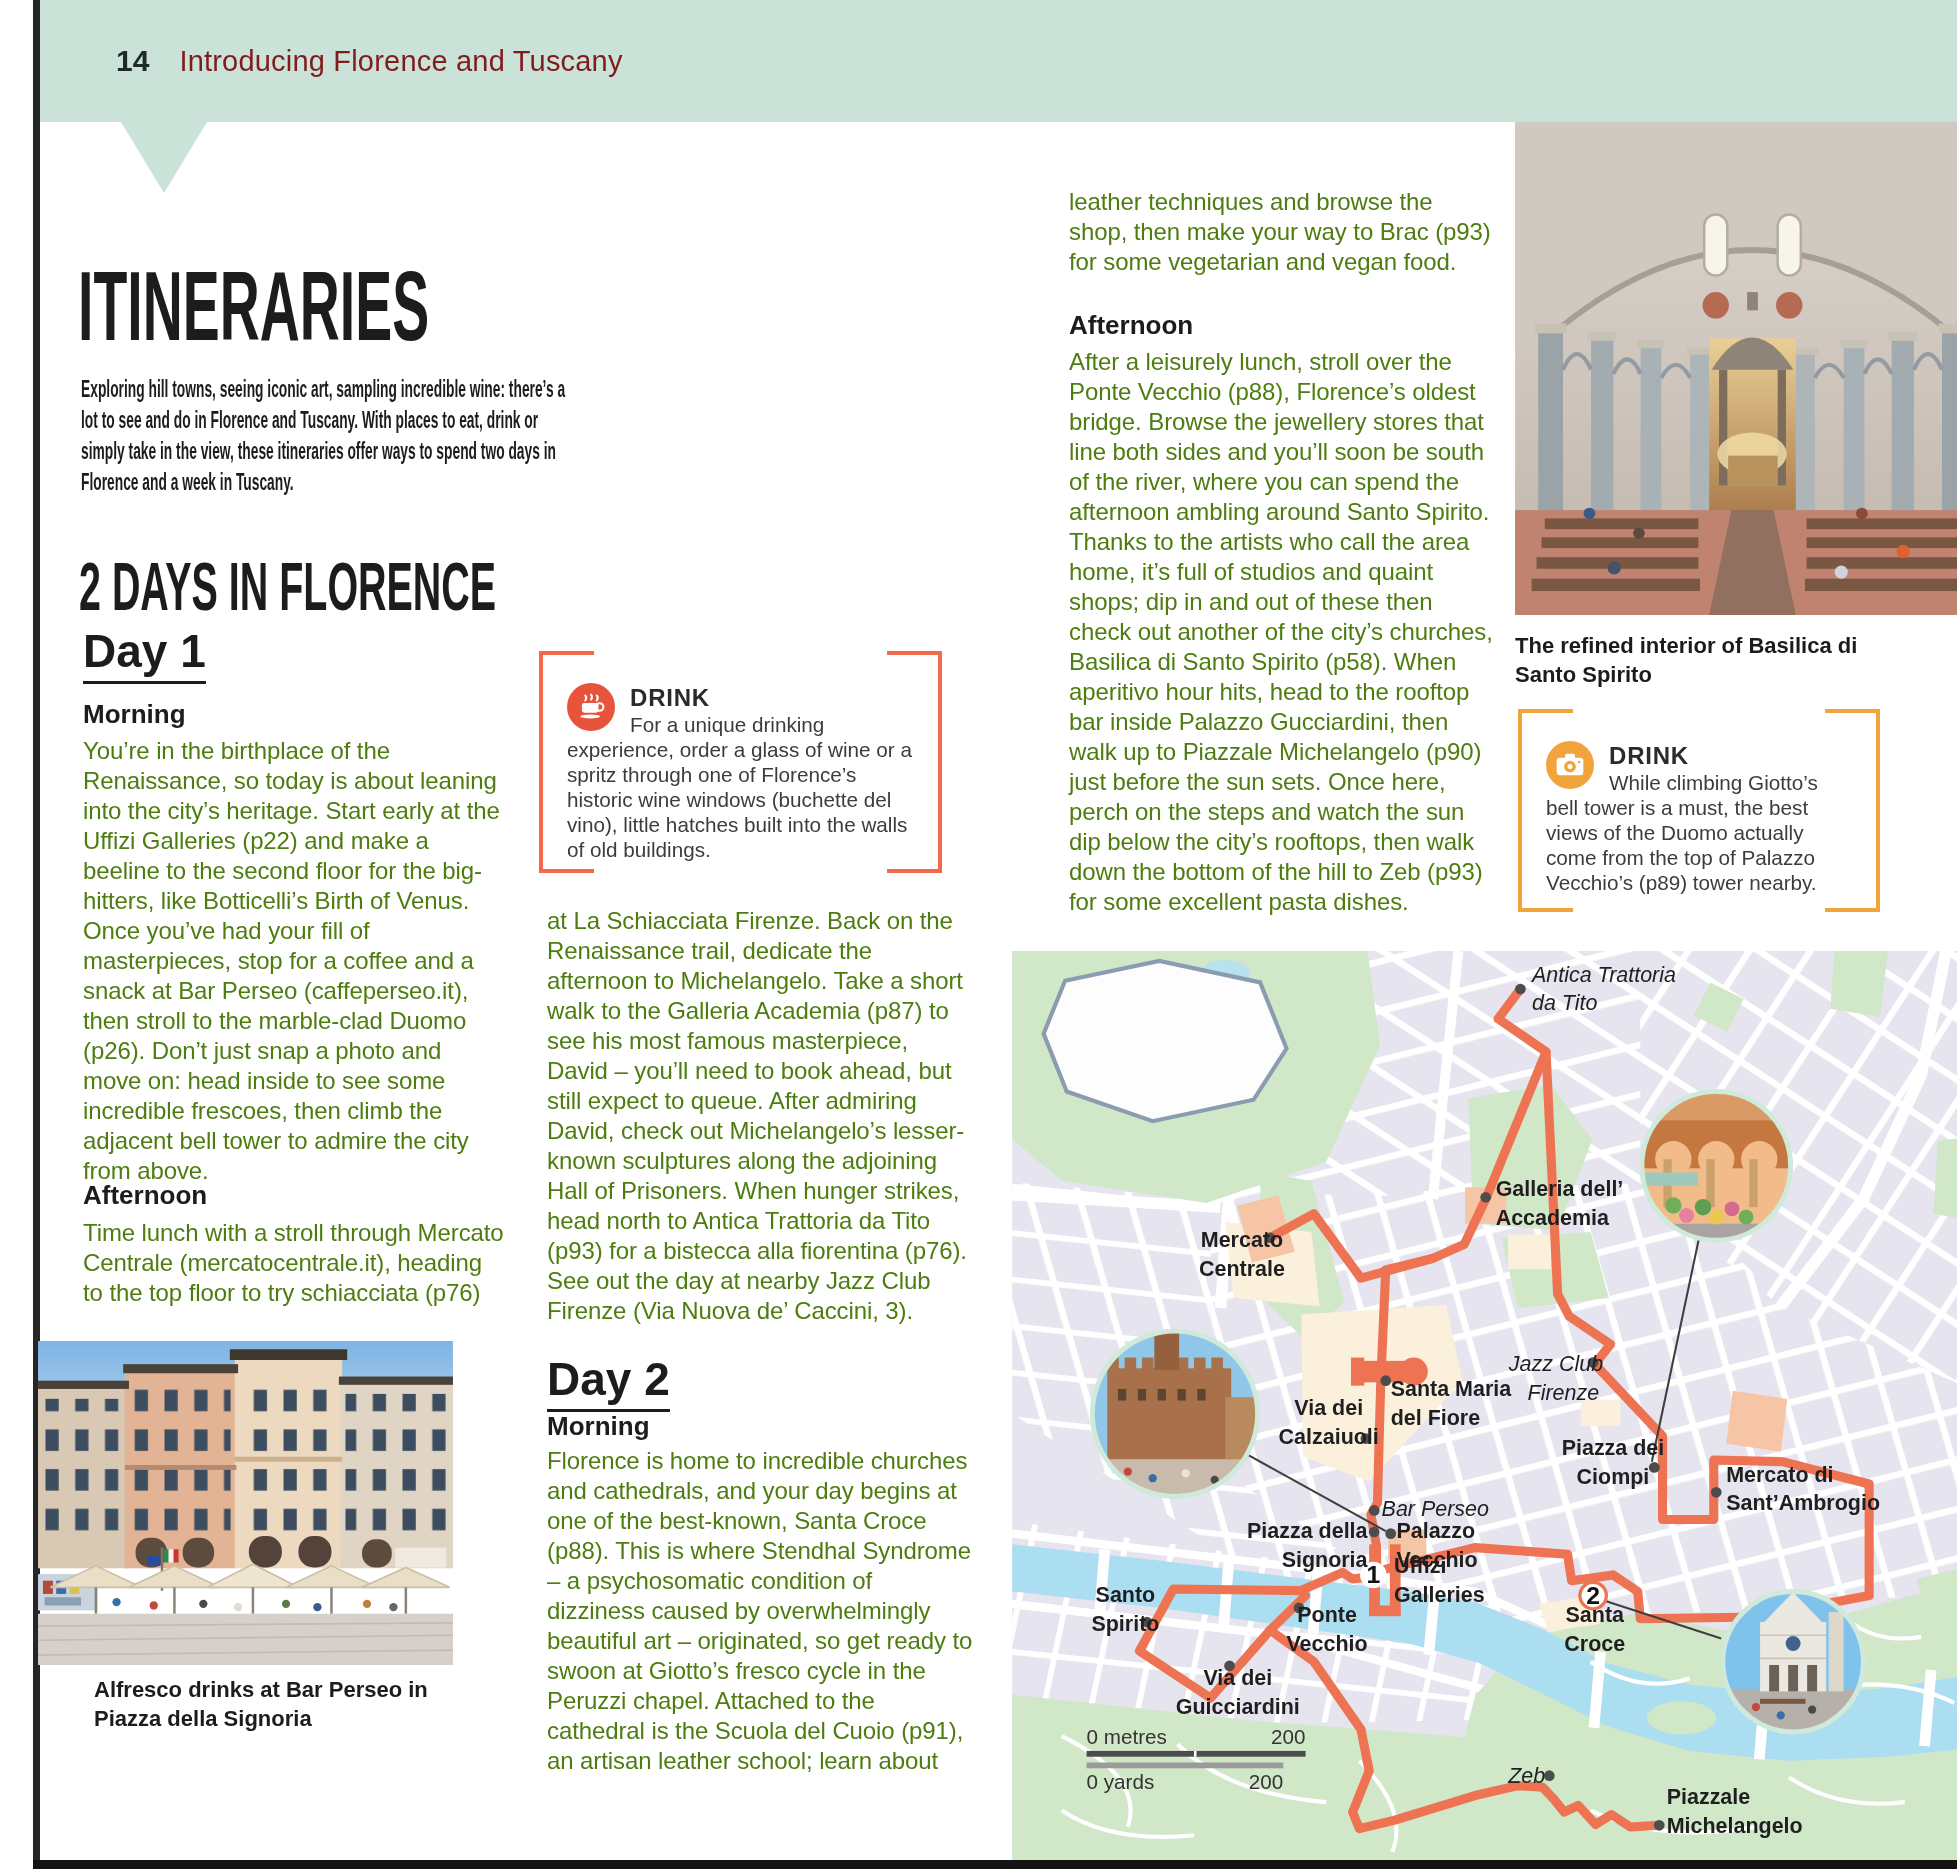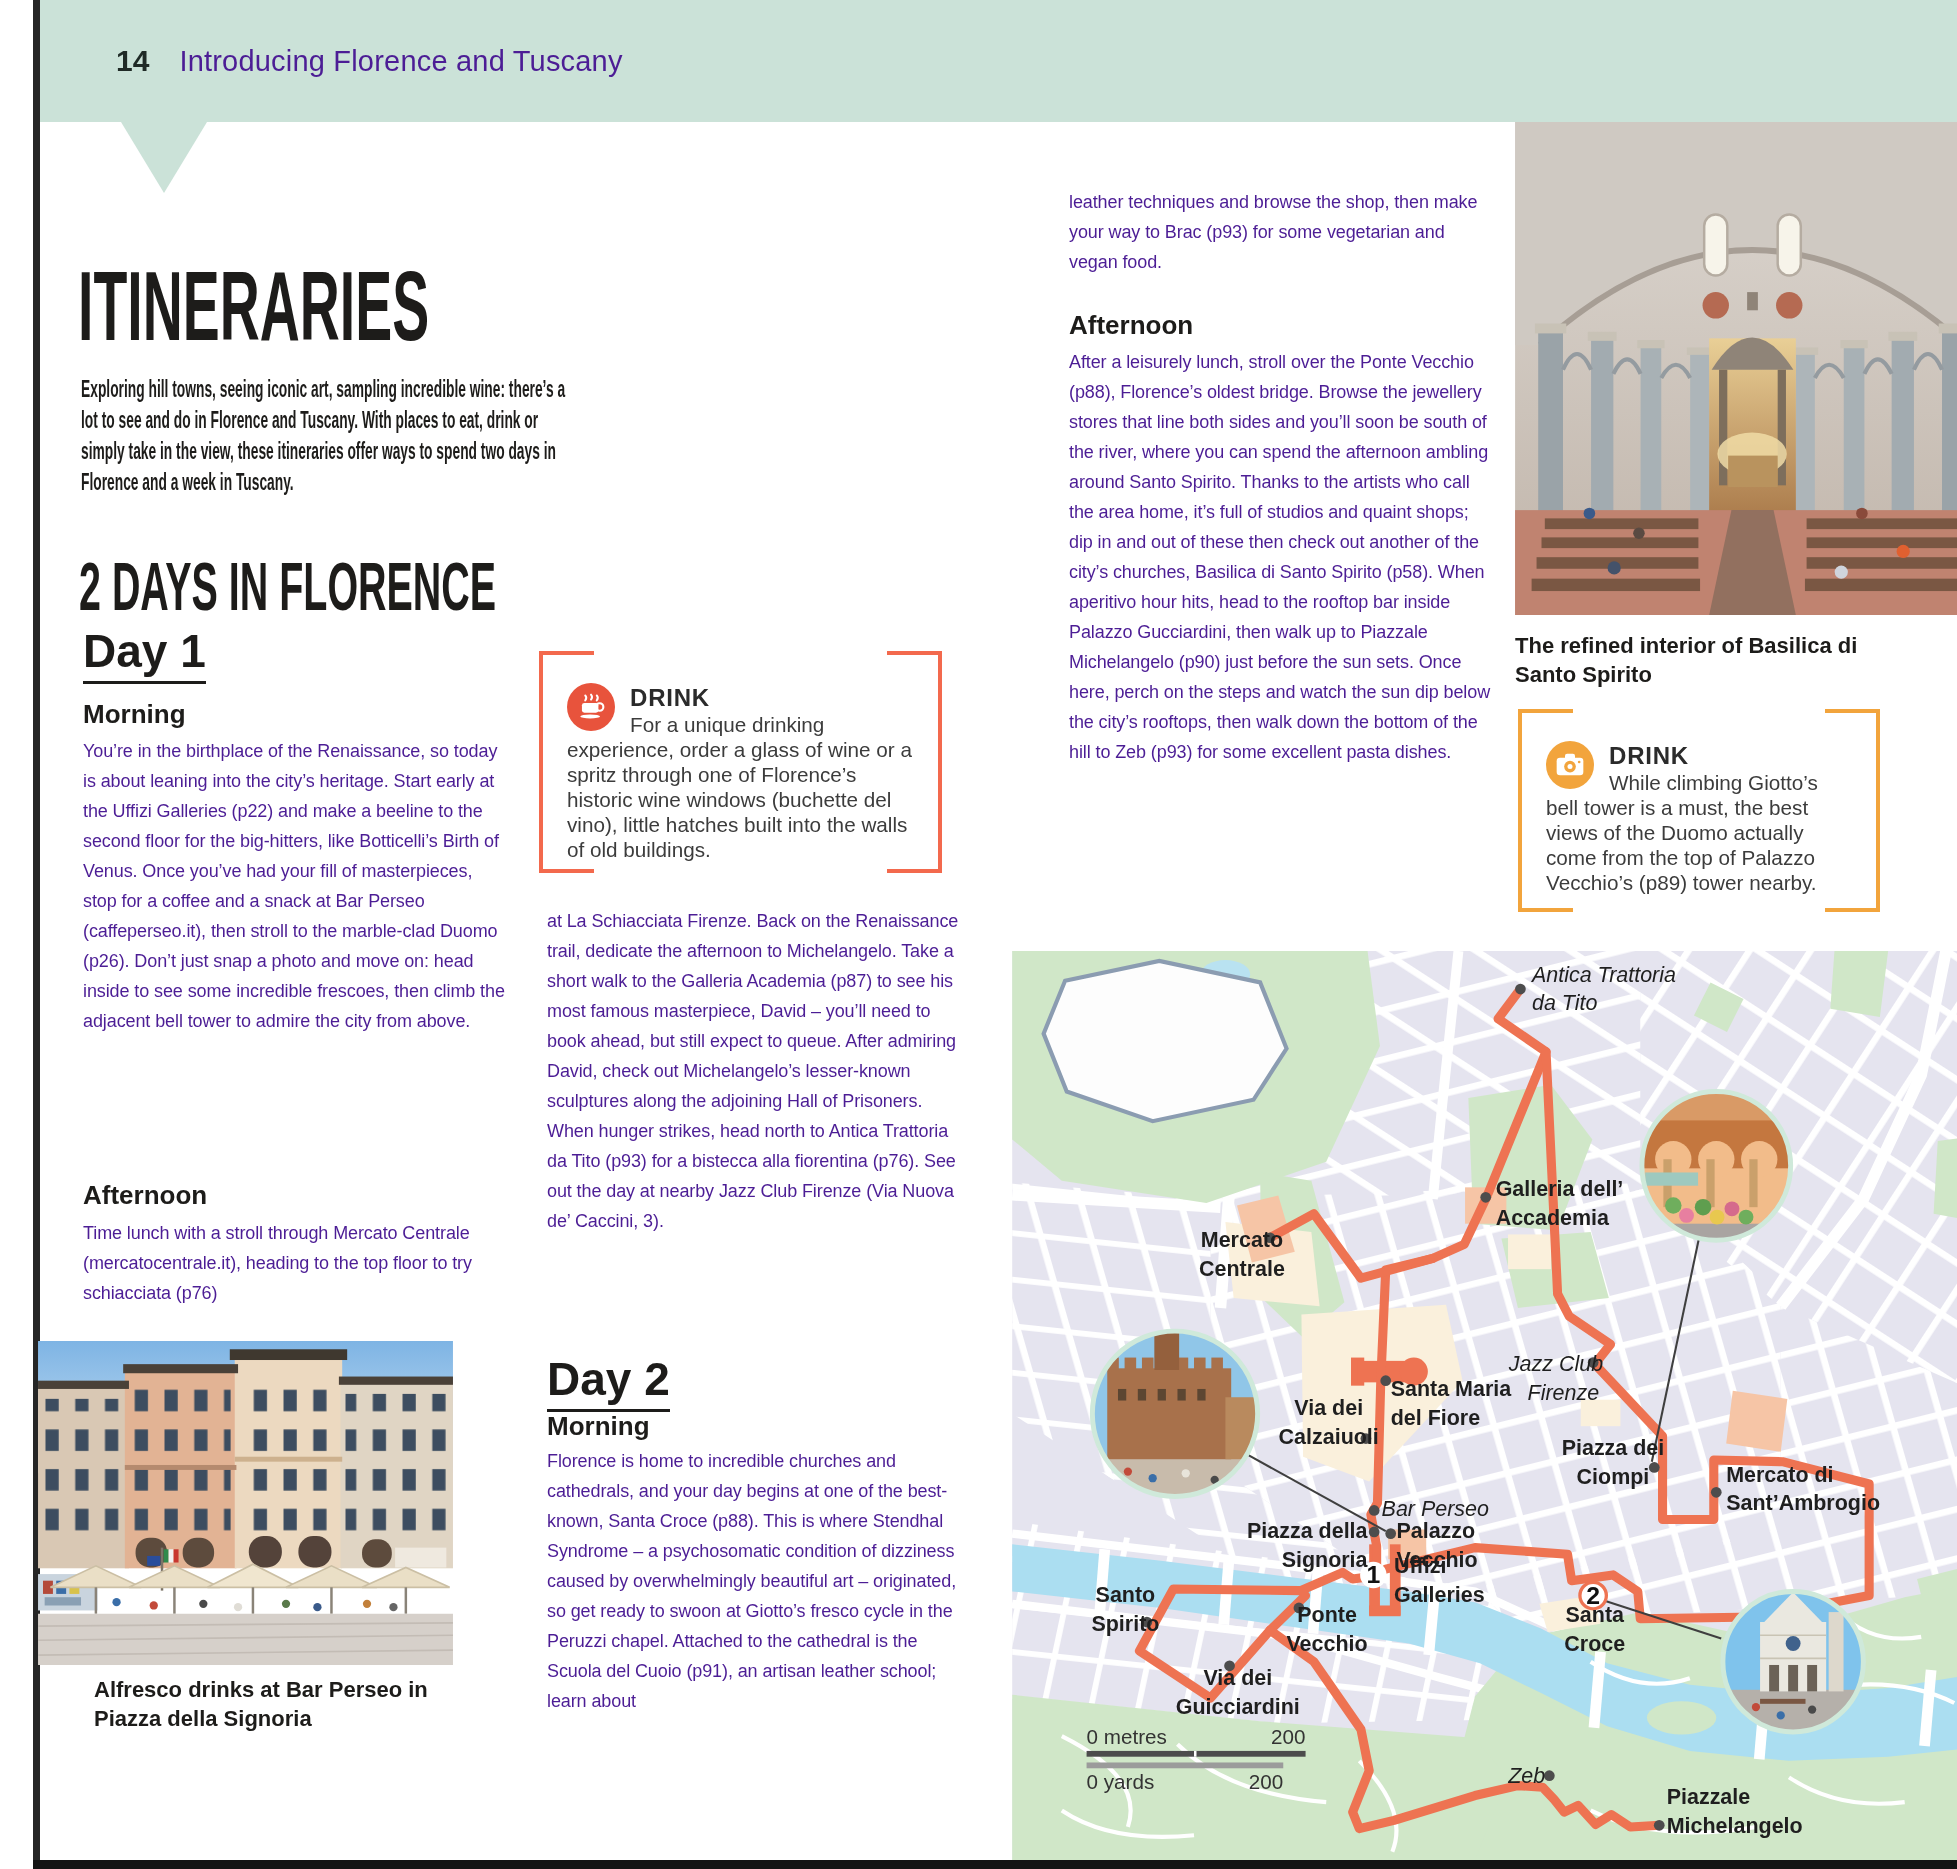--- a/index.html
+++ b/index.html
@@ -3,36 +3,36 @@
 <meta charset="utf-8">
 <style>
   html,body{margin:0;padding:0;background:#ffffff;}
   .page{position:relative;width:1957px;height:1870px;background:#ffffff;
         font-family:"Liberation Sans",sans-serif;color:#2a2927;overflow:hidden;margin-left:33px;}
   .abs{position:absolute;}
   
   .band{left:0;top:0;width:1957px;height:122px;background:#cbe2d8;}
   .band-inner{position:absolute;left:83px;top:0;height:122px;display:flex;align-items:center;gap:30px;}
   .pgnum{font-weight:700;font-size:30px;color:#1f2a26;}
-  .pgtitle{font-weight:400;font-size:29px;color:#4c1d95;letter-spacing:0.2px;}
+  .pgtitle{font-weight:400;font-size:29px;color:#7f1d1d;letter-spacing:0.2px;}
   .notch{left:88px;top:122px;width:0;height:0;border-left:43px solid transparent;
          border-right:43px solid transparent;border-top:71px solid #cbe2d8;}
   .edge-left{left:0;top:0;width:6.6px;height:1870px;background:#262626;}
   .edge-bottom{left:0;top:1860px;width:1957px;height:10px;background:#141414;}
   
   .title{left:45px;top:256px;font-size:99px;font-weight:700;color:#1d1c1a;letter-spacing:0px;
          transform:scaleX(.56);transform-origin:left top;white-space:nowrap;line-height:1;}
   .intro{left:48px;top:374px;width:827px;font-size:23px;line-height:31px;font-weight:700;color:#1d1c1a;
          transform:scaleX(.60);transform-origin:left top;}
   .section-head{left:46px;top:552px;font-size:68px;font-weight:700;color:#1d1c1a;white-space:nowrap;
          transform:scaleX(.58);transform-origin:left top;line-height:1;}
   .day-head{font-size:46px;font-weight:700;color:#1d1c1a;border-bottom:3.3px solid #1d1c1a;
          padding-bottom:7.4px;display:inline-block;line-height:1;}
   .sub-head{font-size:26px;font-weight:700;color:#1d1c1a;line-height:1;}
-  .body-col{font-size:18px;line-height:30px;letter-spacing:-0.1px;color:#4c1d95;}
+  .body-col{font-size:24px;line-height:30px;letter-spacing:-0.1px;color:#4d7c0f;}
   .body-col.tight{line-height:30px;}
   .caption{font-size:22px;line-height:29px;font-weight:700;color:#1d1c1a;}
   
   .callout{box-sizing:border-box;}
   .brk{position:absolute;top:0;bottom:0;width:51px;}
   .brk-l{left:0;border-left:4.1px solid;border-top:4.1px solid;border-bottom:4.1px solid;}
   .brk-r{right:0;border-right:4.1px solid;border-top:4.1px solid;border-bottom:4.1px solid;}
   .drink .brk{border-color:#f3694d;}
   .view .brk{border-color:#f2a43c;}
   .co-inner{position:absolute;left:28px;top:30px;right:25px;}

